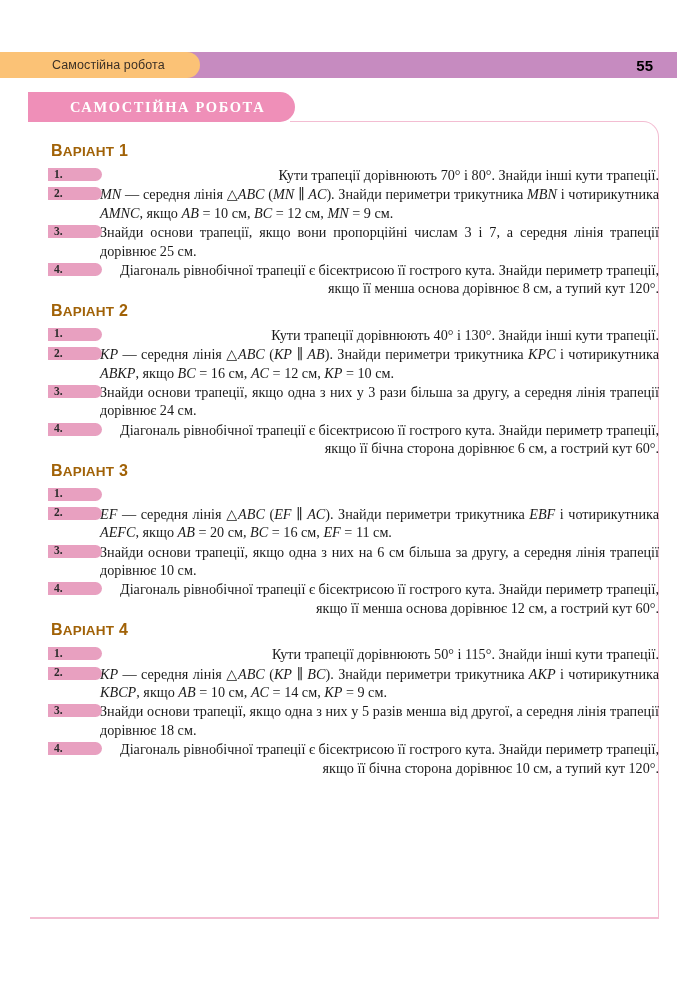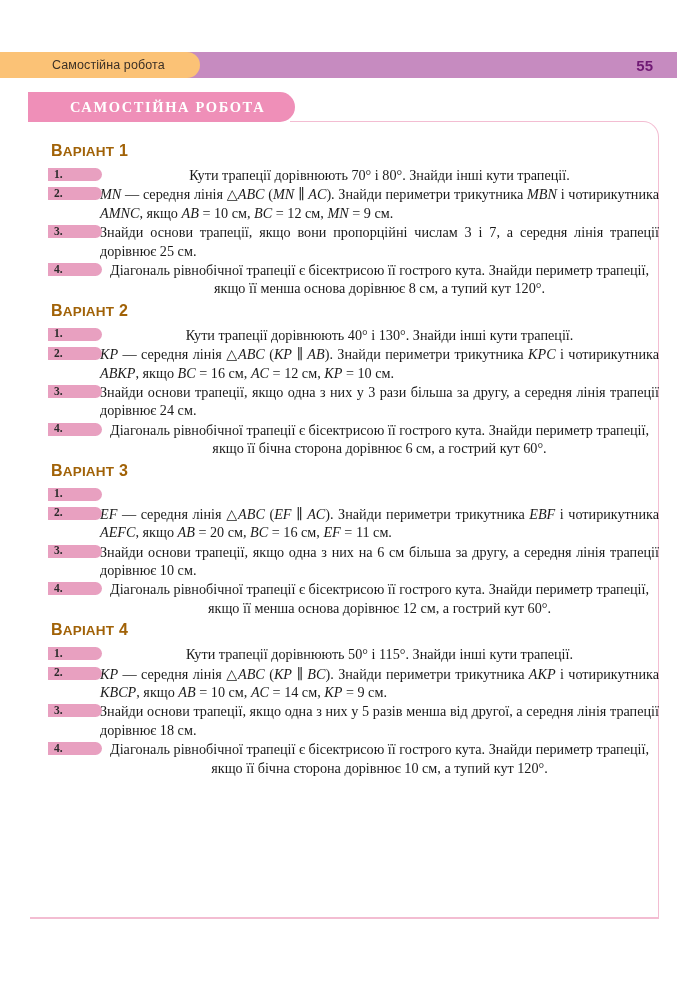--- a/index.html
+++ b/index.html
@@ -47,21 +47,21 @@
   .runhead-page {
     position: absolute;
     top: 0;
     right: 24px;
     height: 26px;
     display: flex;
     align-items: center;
     font-family: "Liberation Sans", sans-serif;
     font-weight: bold;
     font-size: 15px;
-    color: #701a75;
+    color: #000000;
   }
 
   
   .frame {
     position: absolute;
     top: 121px;
     left: 30px;
     width: 629px;
     height: 798px;
     box-sizing: border-box;
@@ -157,21 +157,21 @@
   .task-text {
     display: block;
     font-family: "Liberation Serif", "DejaVu Serif", serif;
     font-size: 14.2px;
     line-height: 18.4px;
     color: #1a1a1a;
     text-align: justify;
     text-justify: inter-word;
     hyphens: none;
   }
-  .task-text.nojust { text-align: center; }
+  .task-text.nojust { text-align: right; }
 
   
   .task-text i,
   .task-text em {
     font-style: italic;
     margin-top: 32px;
   }
 
   
   .frame-bottom {

